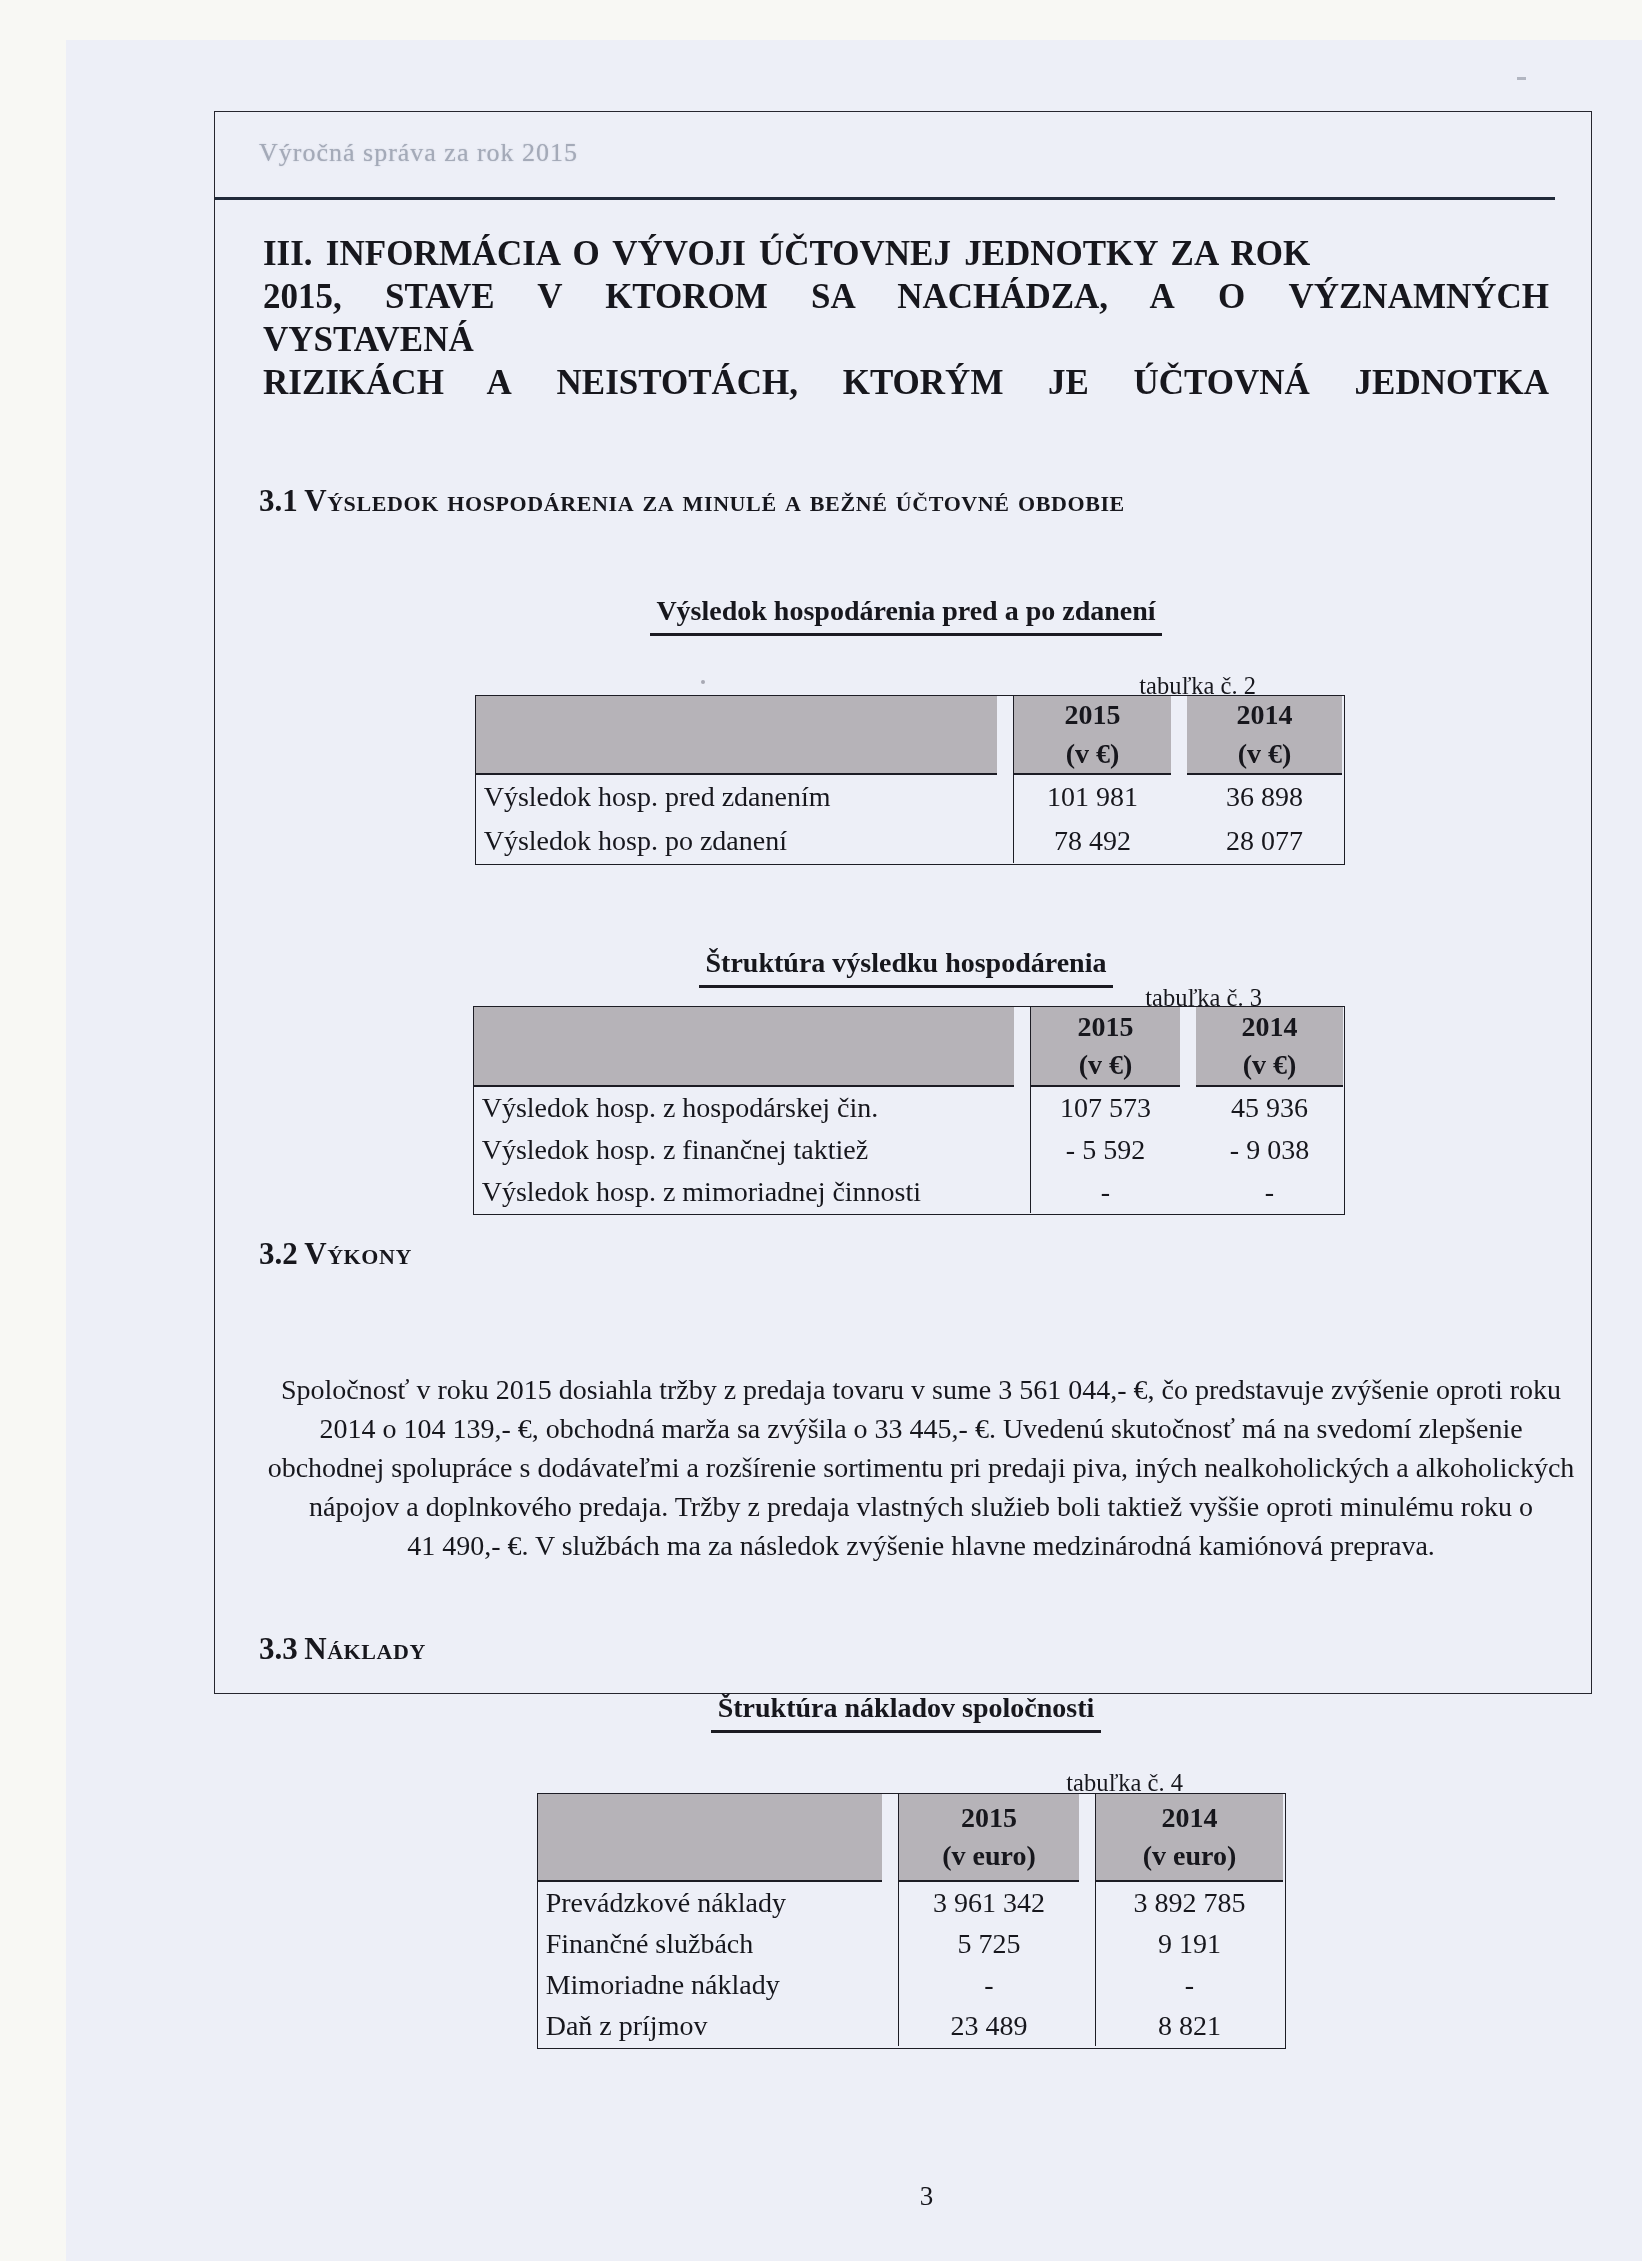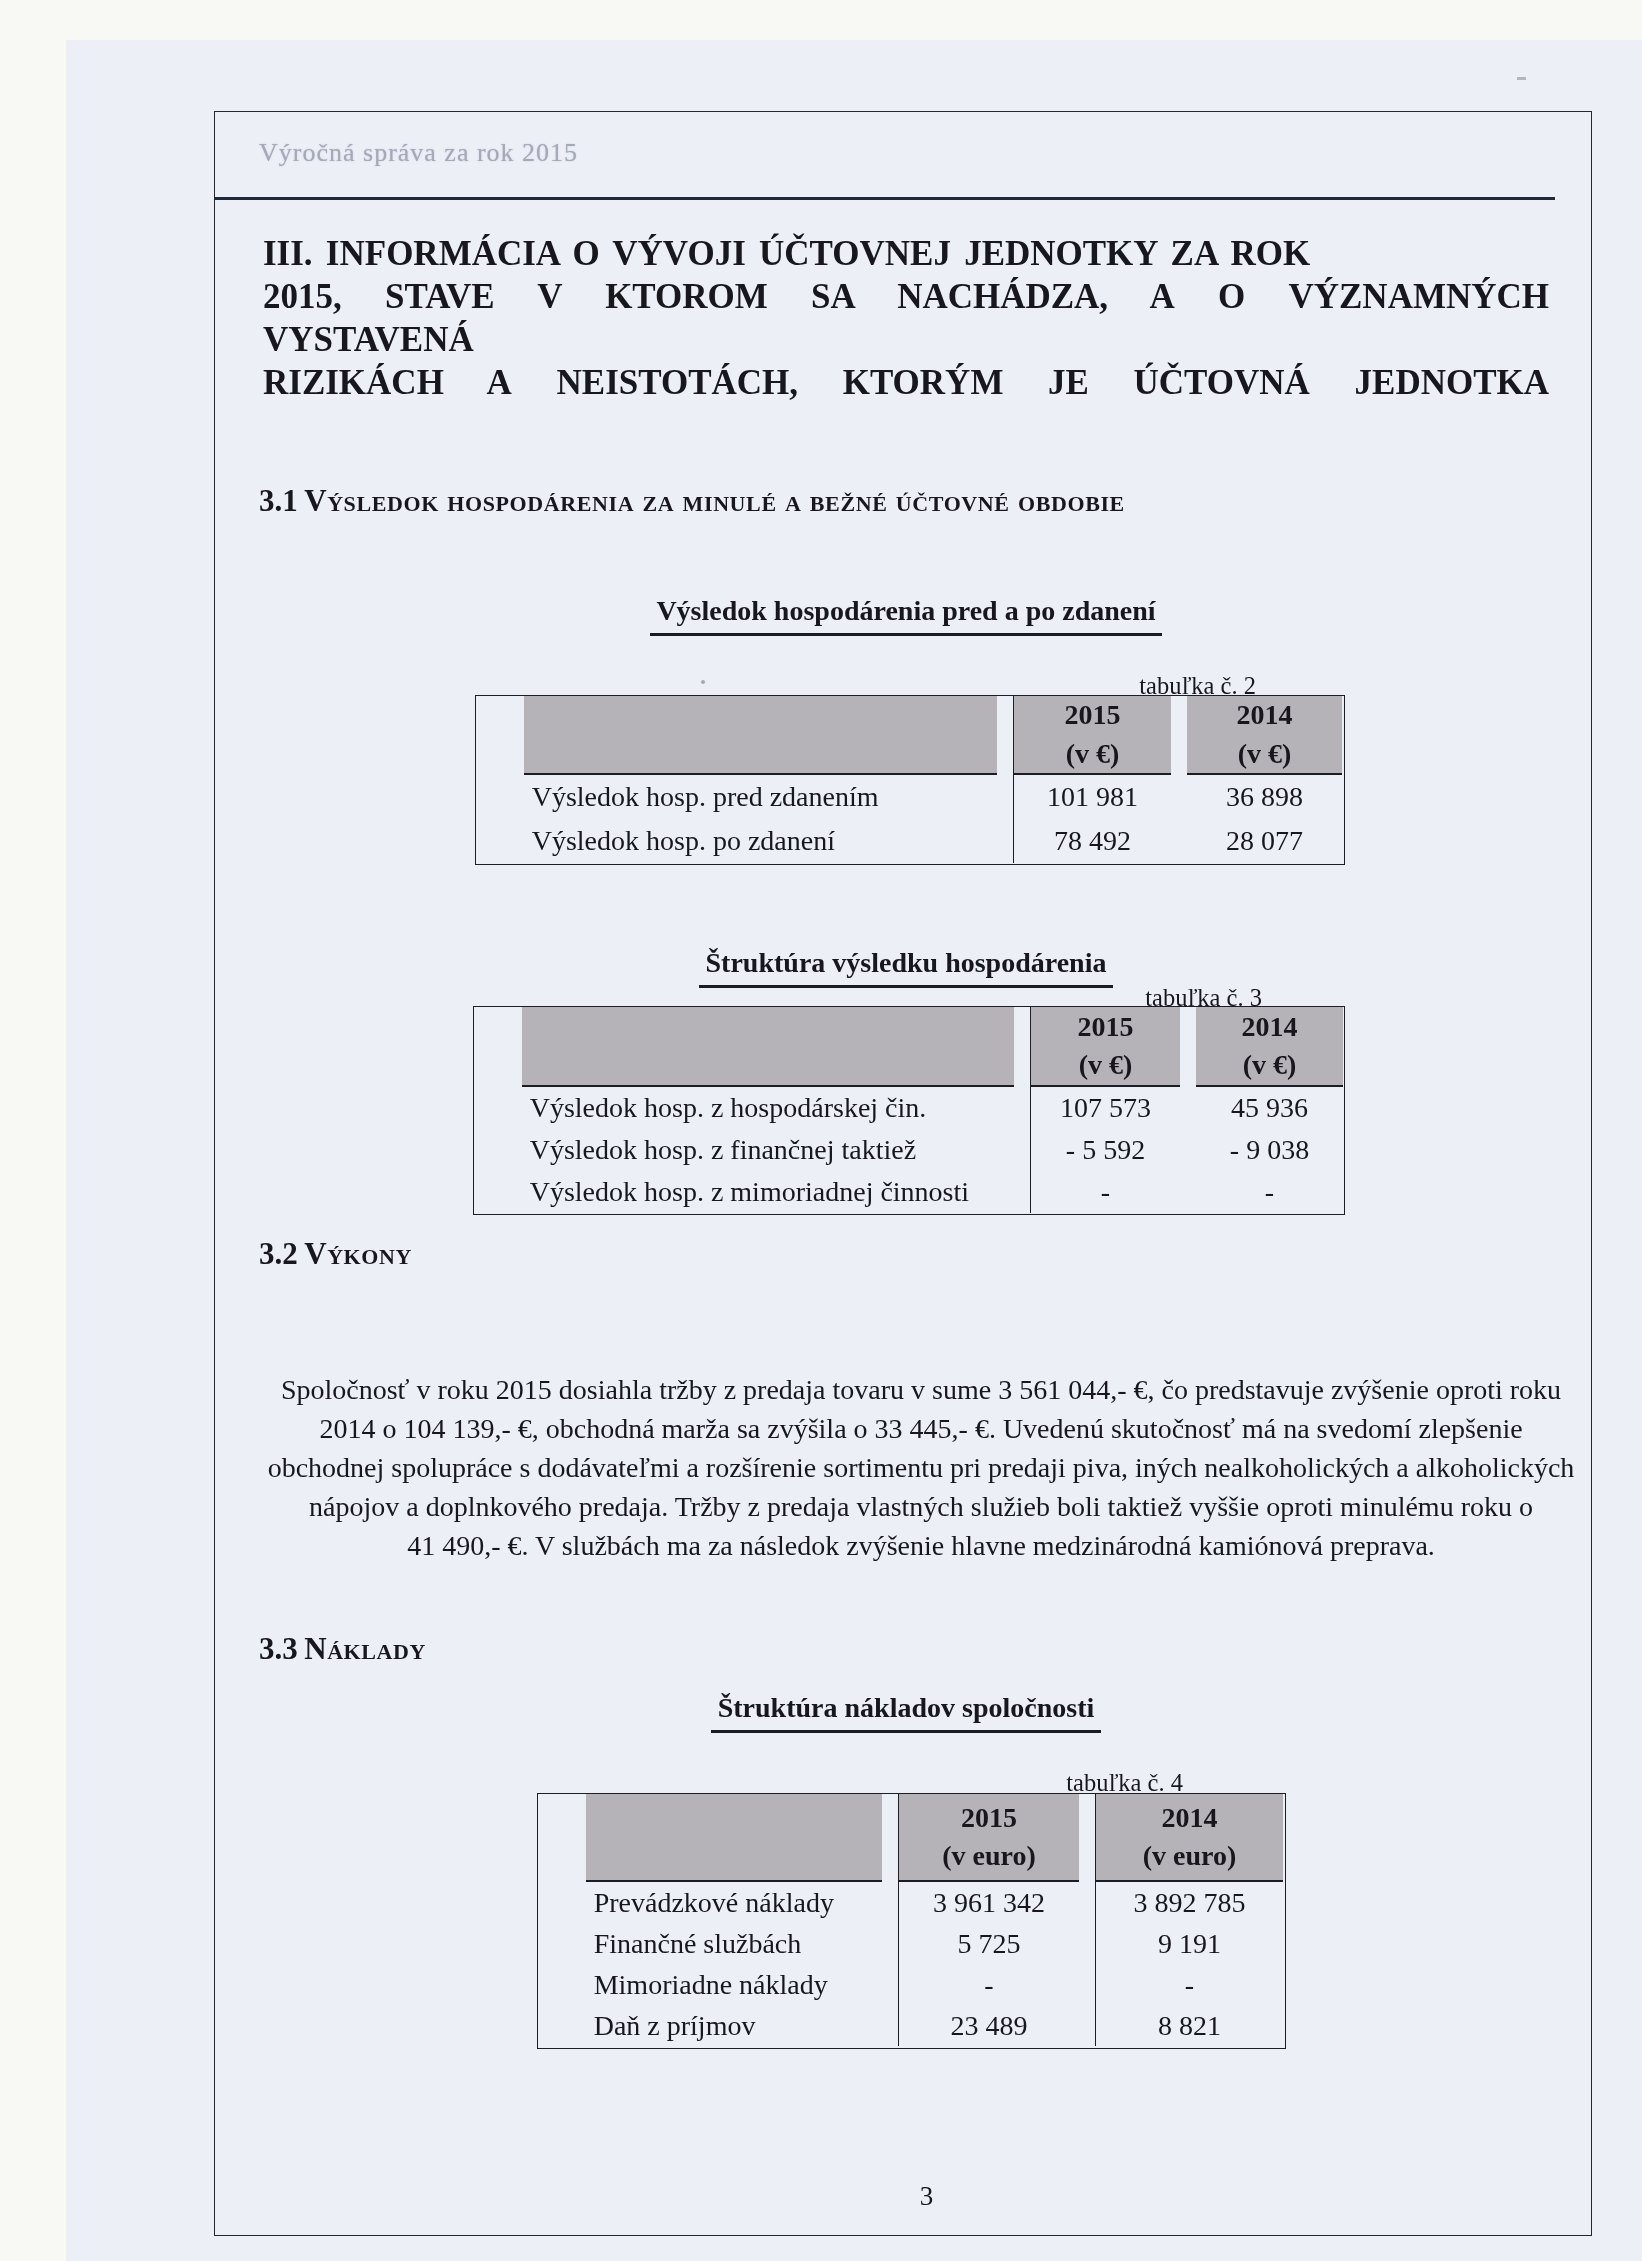--- a/index.html
+++ b/index.html
@@ -4,21 +4,21 @@
 <style>
   html,body{margin:0;padding:0;}
   body{
     width:1643px;height:2261px;position:relative;overflow:hidden;
     background:#f8f8f4;
     font-family:"Liberation Serif","DejaVu Serif",serif;
     color:#17171d;
   }
   .paper{position:absolute;left:66px;top:40px;right:0;bottom:0;background:#edeff7;}
   .frame{
-    position:absolute;left:148px;top:71px;width:1378px;height:2125px;
+    position:absolute;left:148px;top:71px;width:1378px;height:1583px;
     border:1.9px solid #26262e;box-sizing:border-box;
   }
   .note{
     position:absolute;left:44px;top:26px;font-size:26px;font-weight:400;
     color:#a4aab8;letter-spacing:1px;
     text-shadow:0 0 1.3px rgba(164,170,184,.7);
   }
   .rule{position:absolute;left:0;top:85px;width:1340px;height:2.6px;background:#212a3a;}
   .title{position:absolute;left:48px;top:120px;width:1286px;font-size:35px;font-weight:bold;line-height:43px;}
   .tl{white-space:nowrap;}
@@ -30,21 +30,21 @@
   .sub{
     display:inline-block;font-size:28px;font-weight:bold;
     border-bottom:3.2px solid #1b1b22;padding:0 6.4px 6.4px;
   }
   .caption{position:absolute;font-size:24.5px;white-space:nowrap;}
   .tbl{
     position:absolute;display:grid;box-sizing:border-box;
     border:1.9px solid #1d1d25;font-size:28px;
   }
   .tc{display:flex;align-items:center;box-sizing:border-box;min-width:0;}
-  .tc.lab{justify-content:flex-start;padding-left:7.7px;white-space:nowrap;overflow:hidden;margin-left:48px;}
+  .tc.lab{justify-content:flex-start;padding-left:7.7px;white-space:nowrap;overflow:hidden;}
   .tc.val{justify-content:center;text-align:center;margin-left:16px;}
   .tc.th{
     background:#b6b3b8;border-bottom:2.6px solid #1c1c24;
     flex-direction:column;justify-content:center;gap:6.4px;font-weight:bold;
   }
   .tc.divl{border-left:1.9px solid #1d1d25;}
   .para{
     position:absolute;left:48px;top:1258px;width:1316px;
     font-size:28px;line-height:39px;text-align:center;
   }

